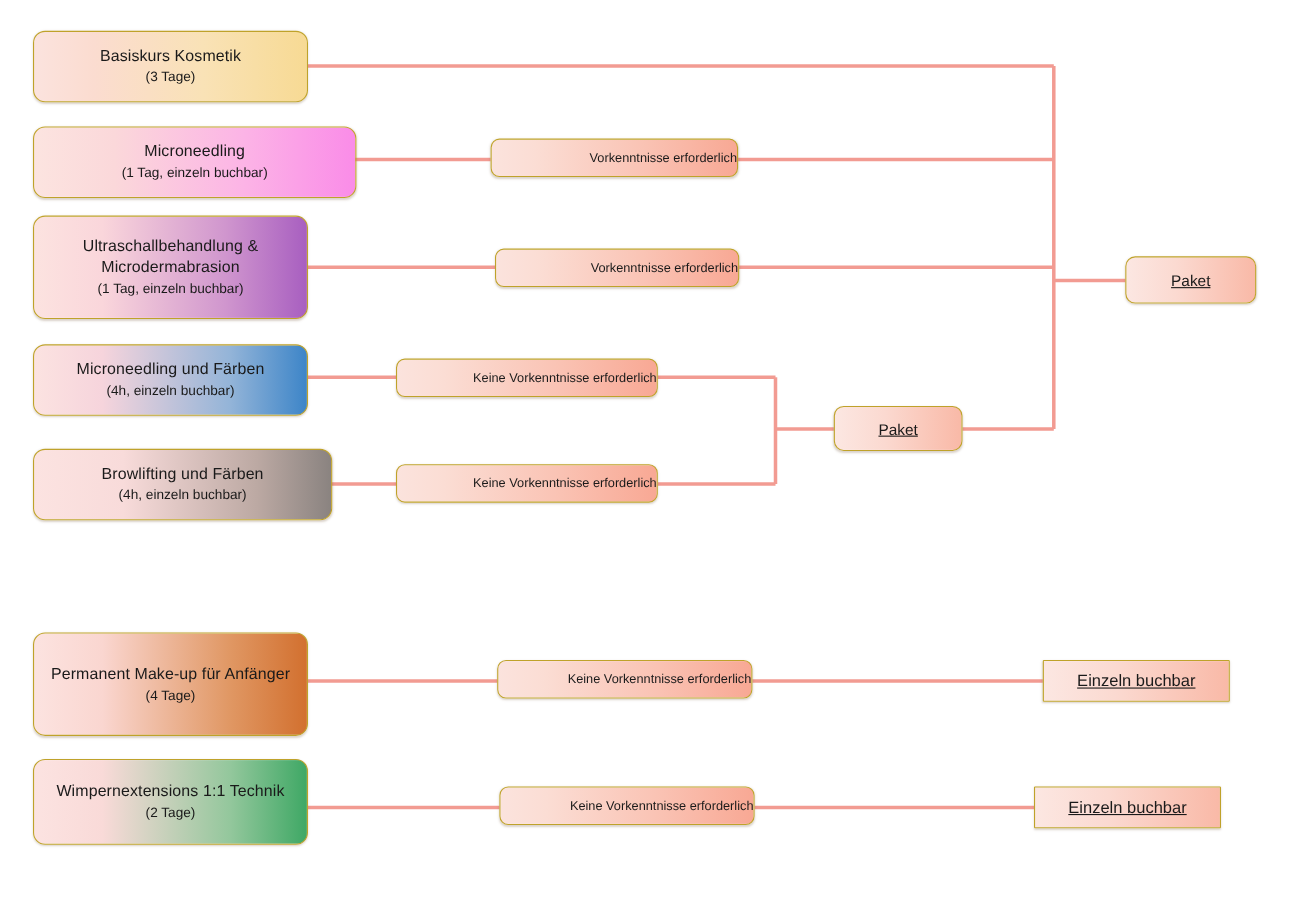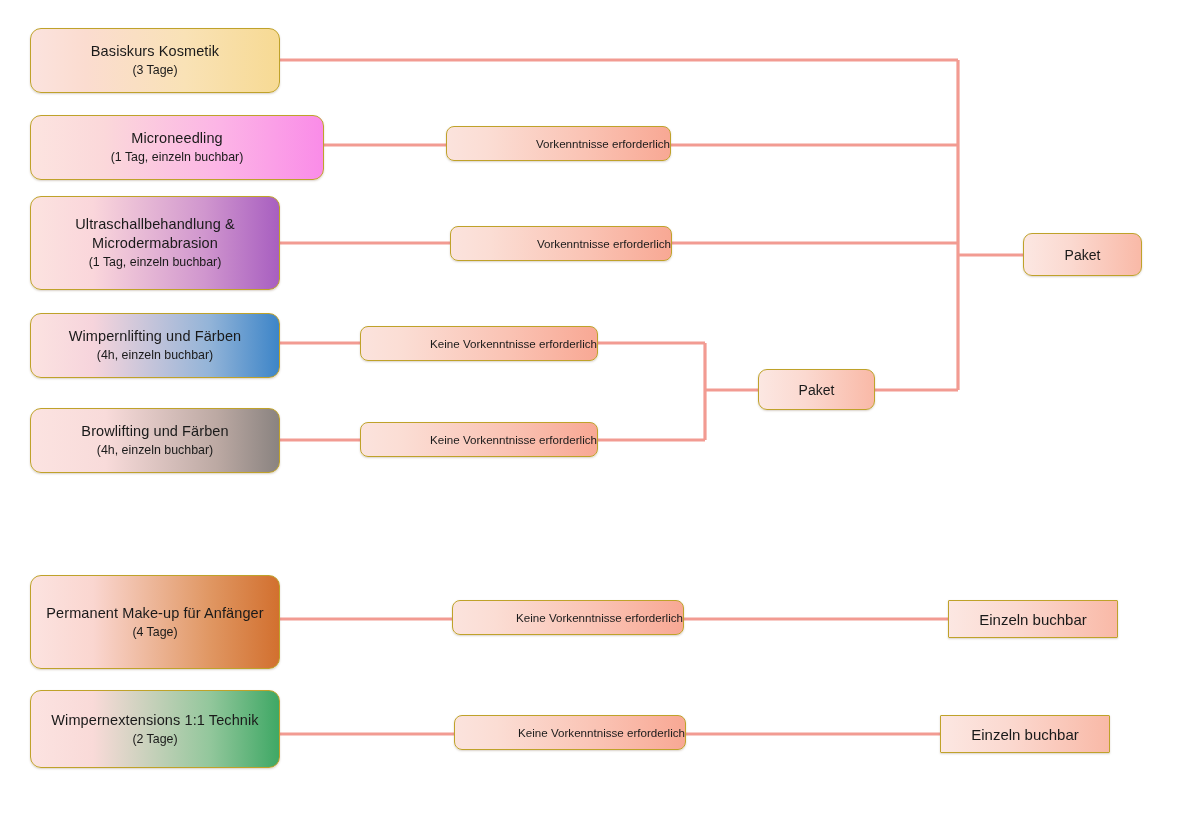--- a/index.html
+++ b/index.html
@@ -69,20 +69,21 @@
   }
   .buchbar-node {
     border-radius: 1px;
     font-size: 15px;
   }
   .grad-pinkpeach {
     background: linear-gradient(to right, #FBE3DD 0%, #FBDDD4 18%, #FAC3B4 62%, #F8A894 100%);
   }
   .grad-pinkpeach-soft {
     background: linear-gradient(to right, #FCE7E2 0%, #FBD9D0 40%, #F9B9A7 100%);
+    text-decoration: underline;
   }
 </style>
 </head>
 <body>
 
 <div id="diagram">
 
   <svg class="connectors" viewBox="0 0 1188 819" xmlns="http://www.w3.org/2000/svg">
     <g fill="none" stroke="#F29B92" stroke-width="3.2" stroke-linecap="butt">
 
@@ -127,25 +128,25 @@
     <div class="title">Microneedling</div>
     <div class="sub">(1 Tag, einzeln buchbar)</div>
   </div>
 
   <div class="node course" style="left:30px;top:196px;width:250px;height:94px;background:linear-gradient(to right,#FCE3E0 0%,#FAD6DB 25%,#D096CE 70%,#A85FC0 100%);">
     <div class="title">Ultraschallbehandlung &amp; Microdermabrasion</div>
     <div class="sub">(1 Tag, einzeln buchbar)</div>
   </div>
 
   <div class="node course" style="left:30px;top:313px;width:250px;height:65px;background:linear-gradient(to right,#FCE3E1 0%,#F6D4DC 25%,#93B4D8 72%,#3D85C8 100%);">
-    <div class="title">Wimpernlifting und Färben</div>
+    <div class="title">Microneedling und Färben</div>
     <div class="sub">(4h, einzeln buchbar)</div>
   </div>
 
-  <div class="node course" style="left:30px;top:408px;width:250px;height:65px;background:linear-gradient(to right,#FCE3E1 0%,#F8DBDA 30%,#BCA9A3 75%,#8A8380 100%);">
+  <div class="node course" style="left:30px;top:408px;width:272px;height:65px;background:linear-gradient(to right,#FCE3E1 0%,#F8DBDA 30%,#BCA9A3 75%,#8A8380 100%);">
     <div class="title">Browlifting und Färben</div>
     <div class="sub">(4h, einzeln buchbar)</div>
   </div>
 
   <div class="node course" style="left:30px;top:575px;width:250px;height:94px;background:linear-gradient(to right,#FCE3E0 0%,#FAD6D0 25%,#E09763 72%,#D2702F 100%);">
     <div class="title">Permanent Make-up für Anfänger</div>
     <div class="sub">(4 Tage)</div>
   </div>
 
   <div class="node course" style="left:30px;top:690px;width:250px;height:78px;background:linear-gradient(to right,#FCE3E1 0%,#F9DAD8 25%,#93C79C 72%,#3FA865 100%);">

